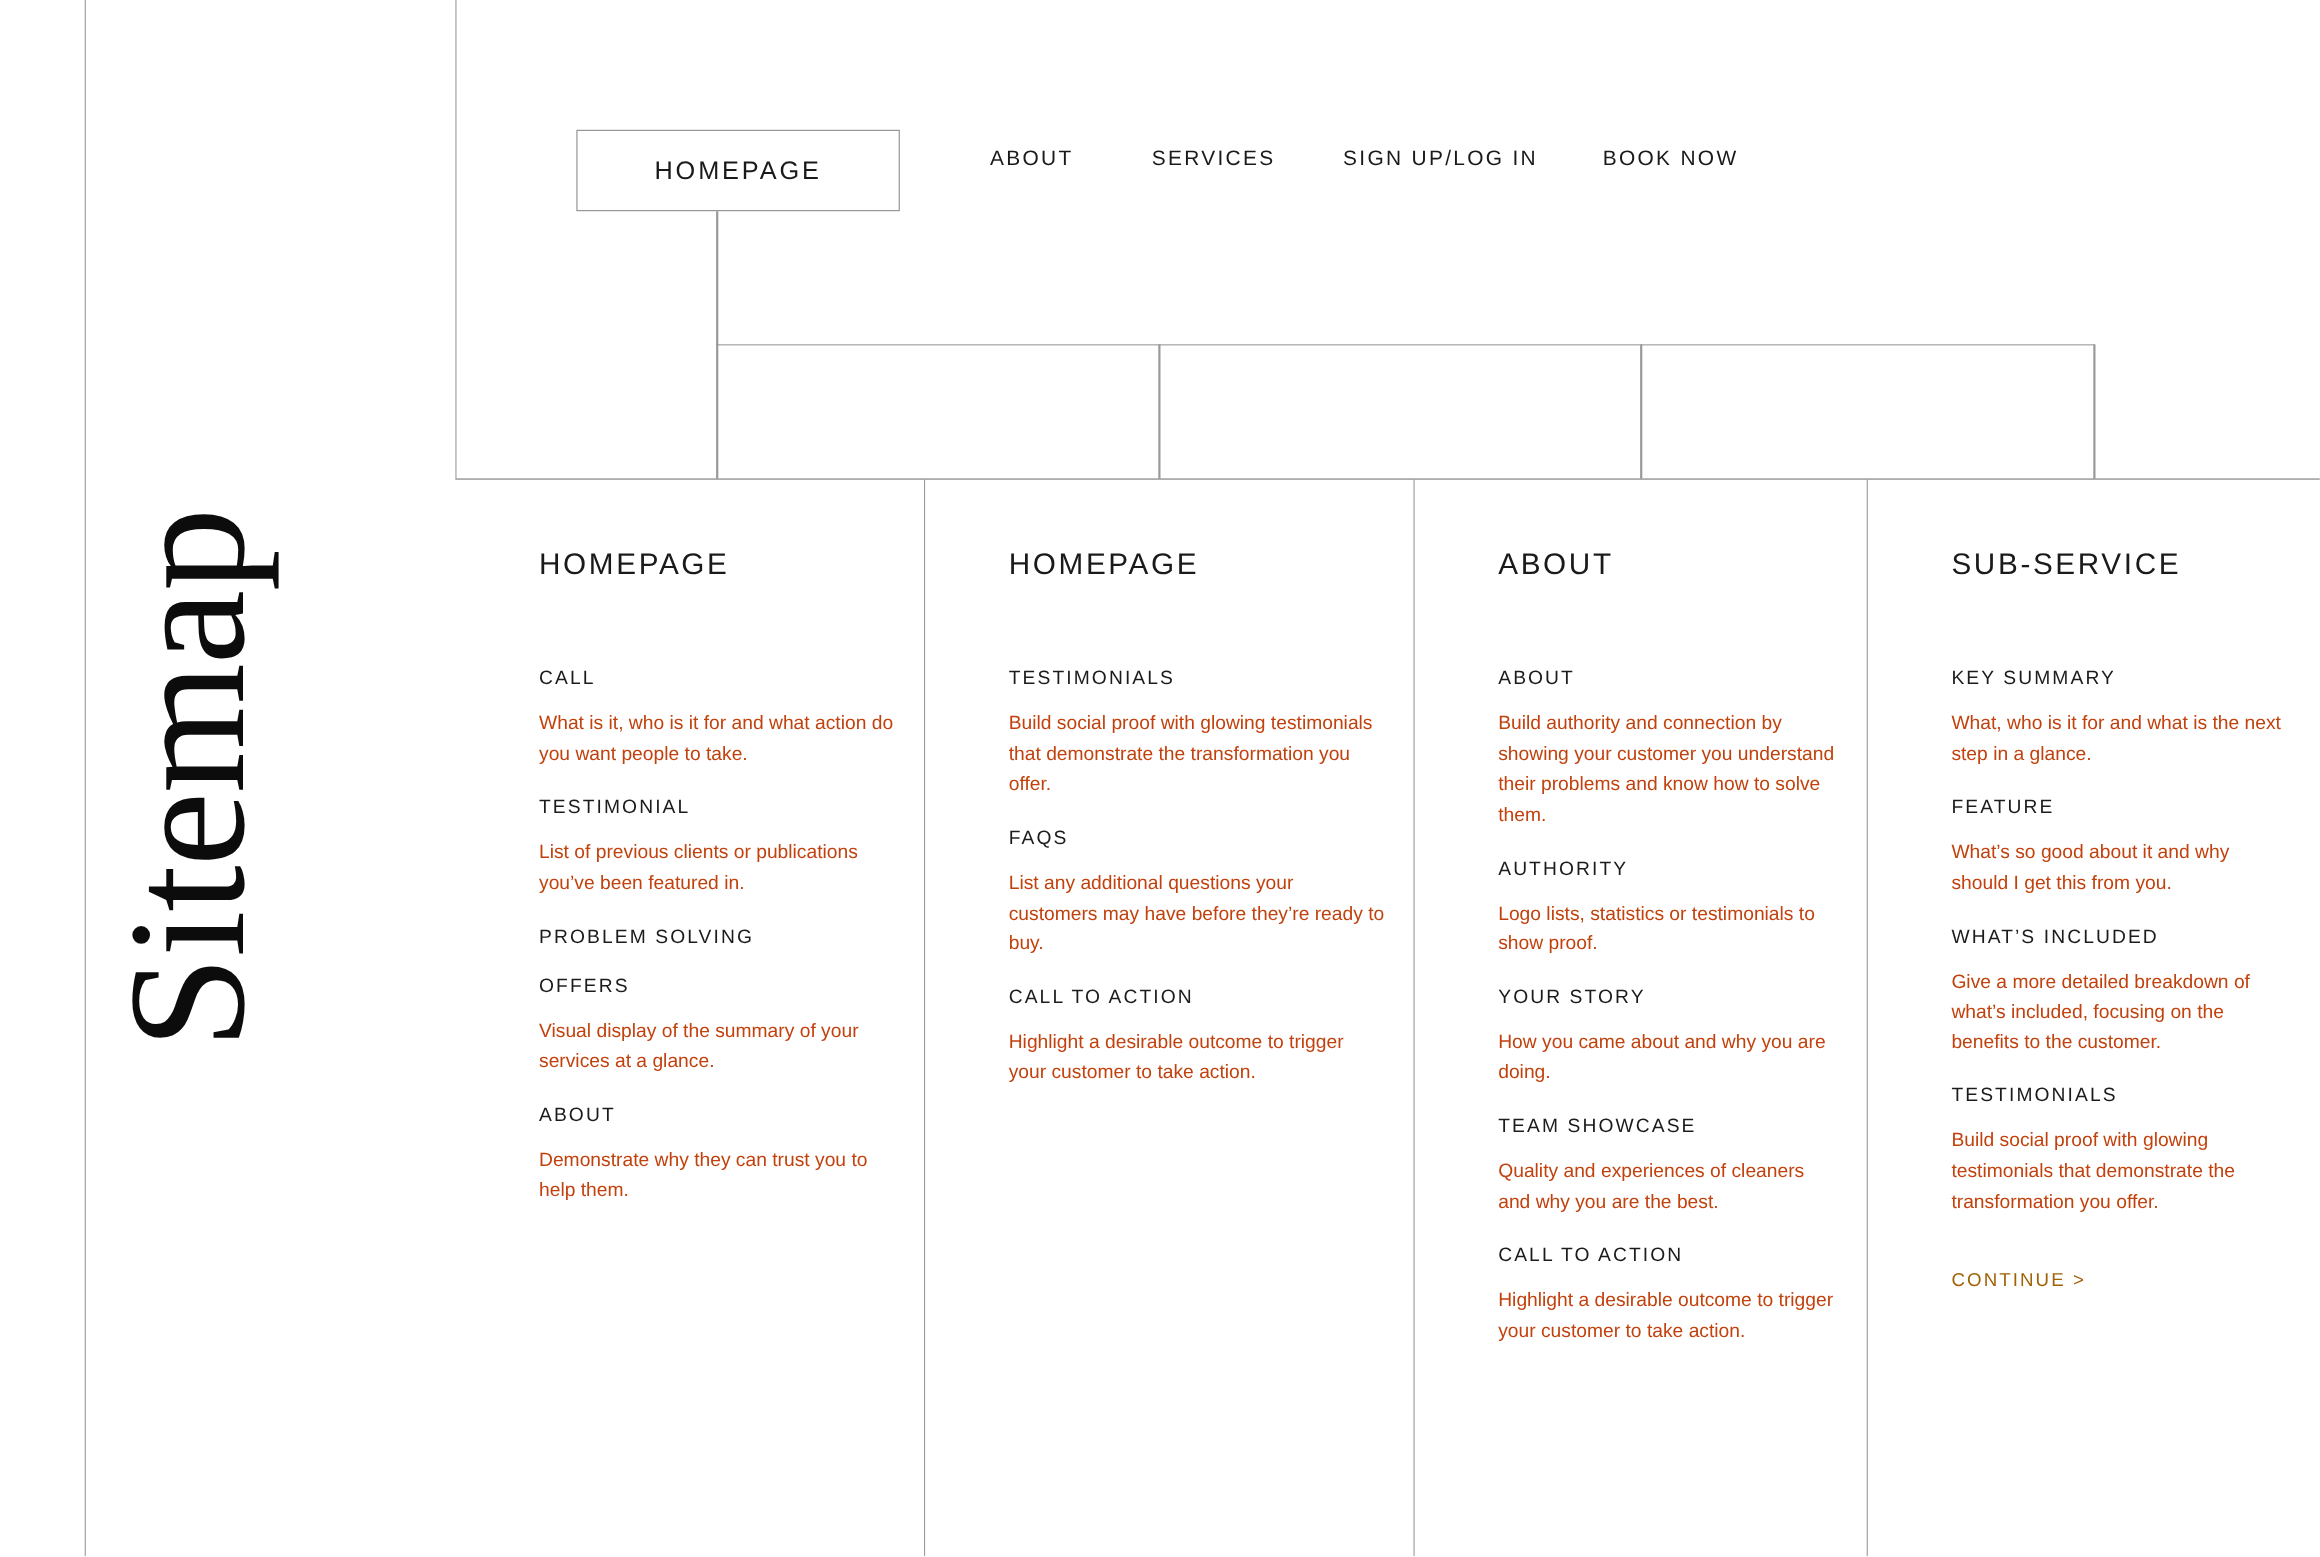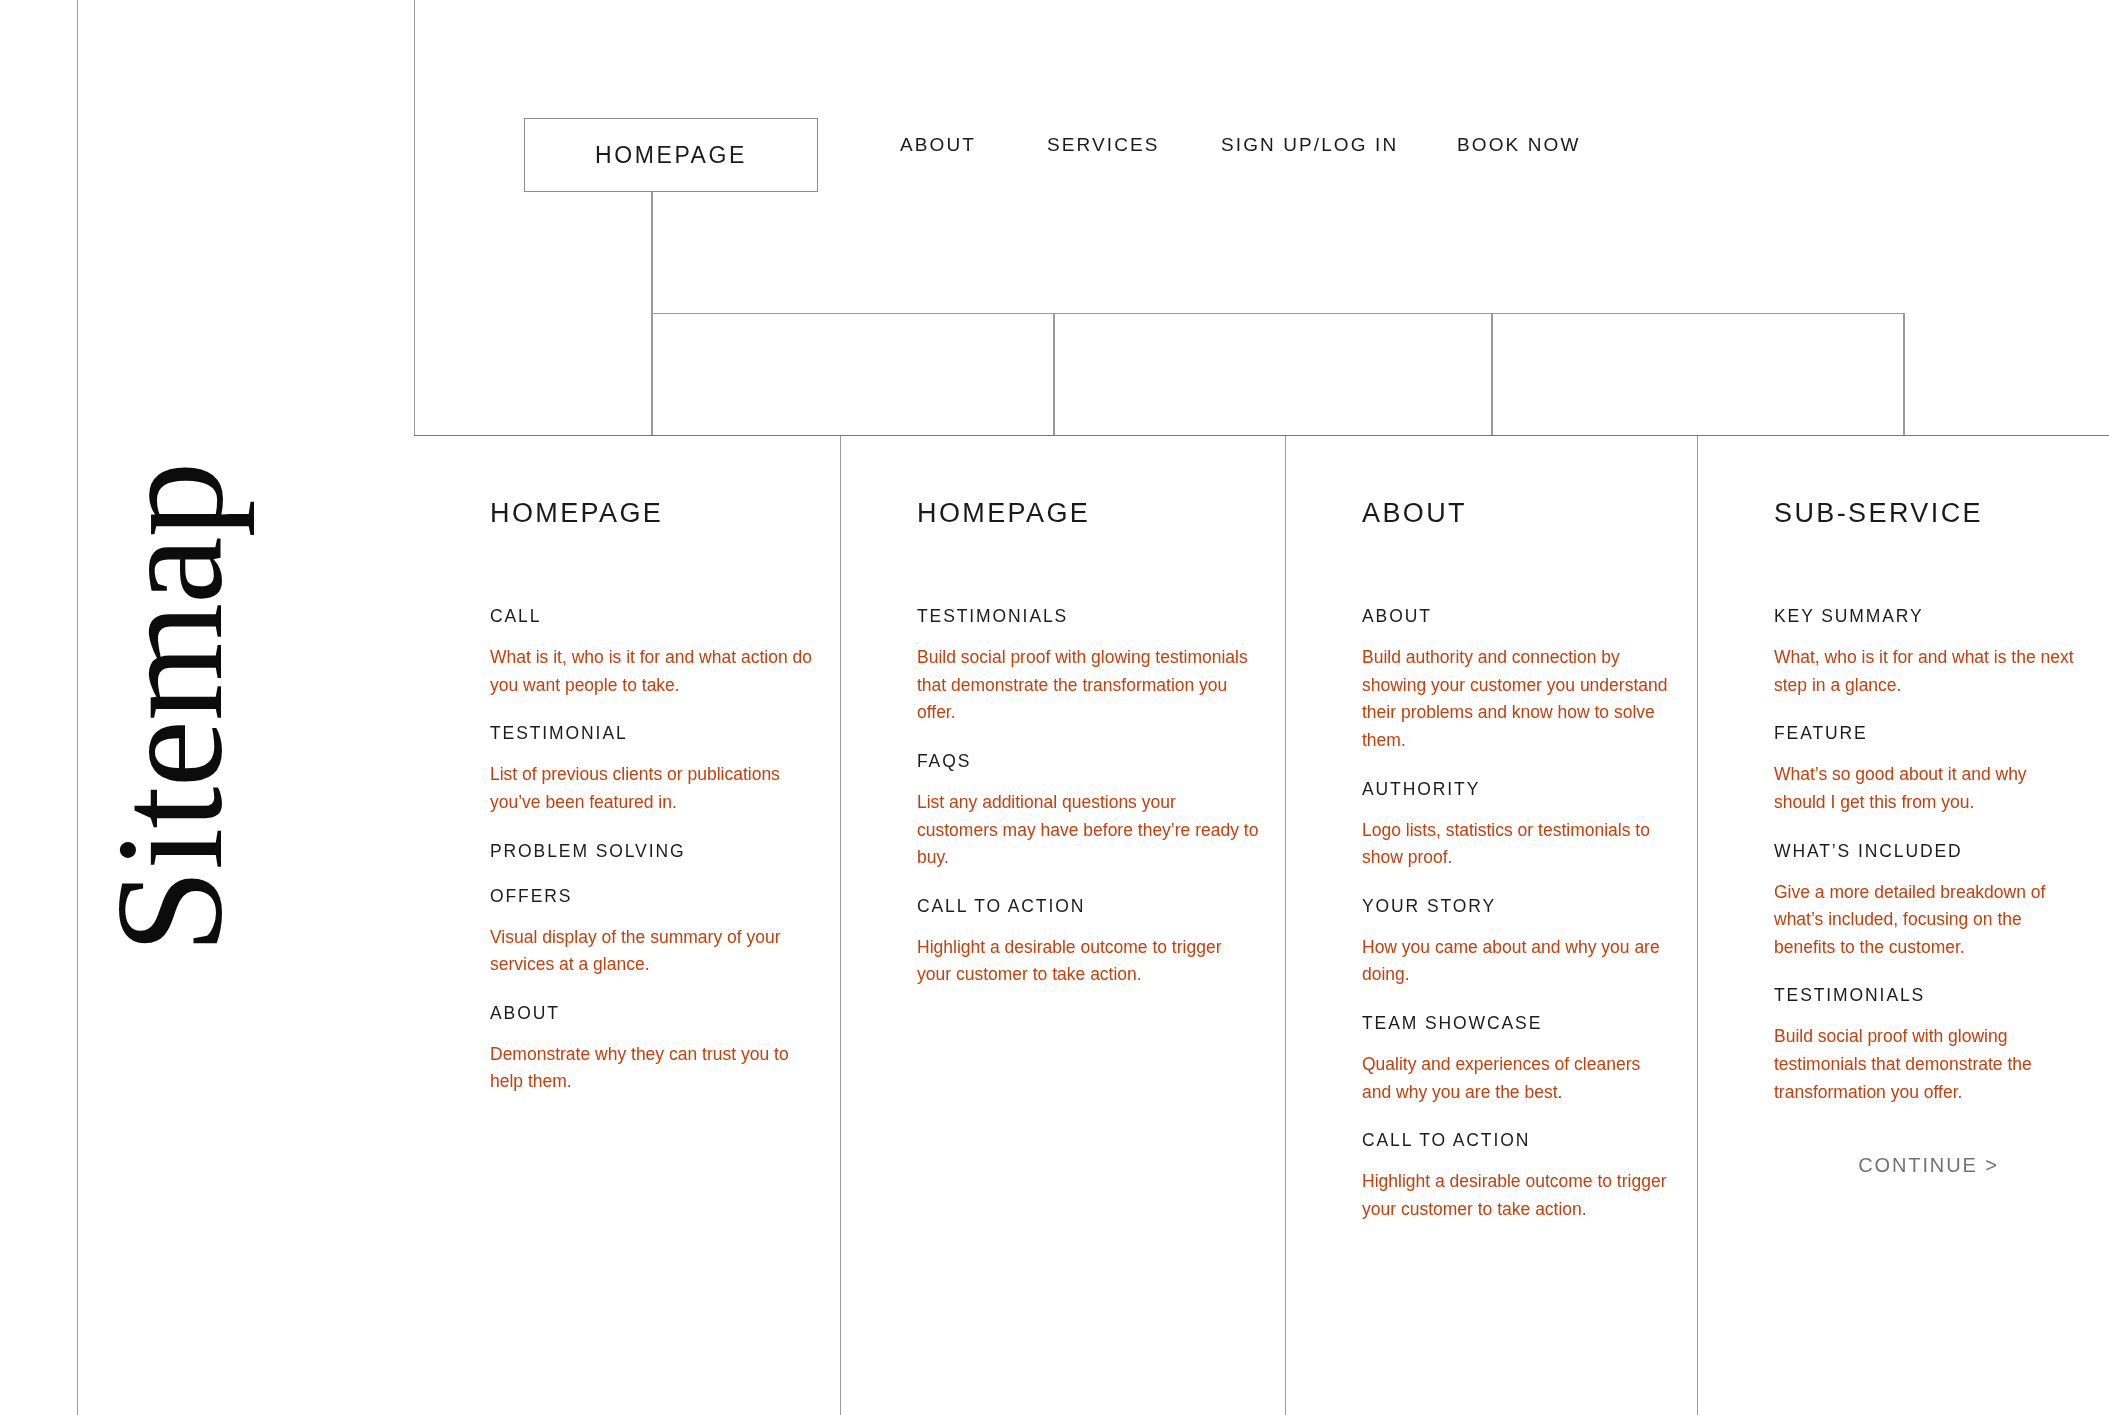--- a/index.html
+++ b/index.html
@@ -130,25 +130,24 @@
     white-space: nowrap;
   }
   .section .sec-body {
     font-size: 17.5px;
     line-height: 1.58;
     color: #c2410c;
     margin: 0;
   }
   .section + .section { margin-top: 24px; }
   .continue {
-    font-size: 20px;
+    font-size: 17px;
     letter-spacing: 1.9px;
-    color: #737373;
+    color: #a16207;
     margin-top: 48px;
-    text-align: center;
   }
 </style>
 </head>
 <body>
 
 <div id="canvas">
 
   <div id="sitemap-title">
     <div class="rot">Sitemap</div>
   </div>

